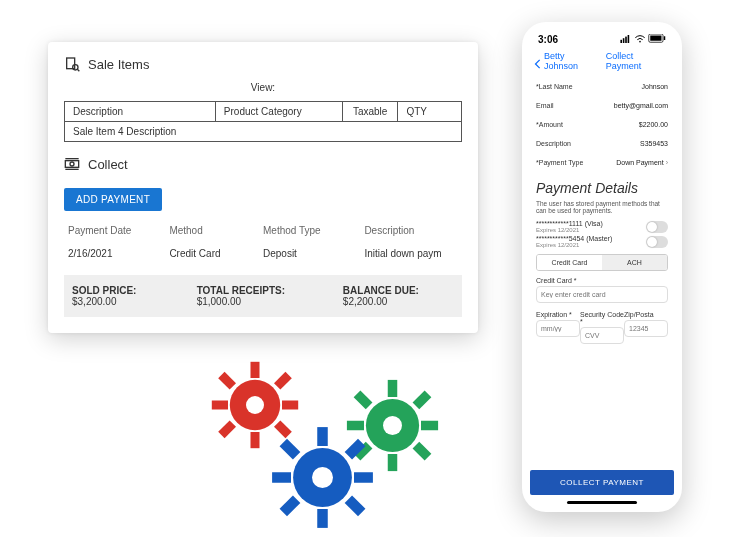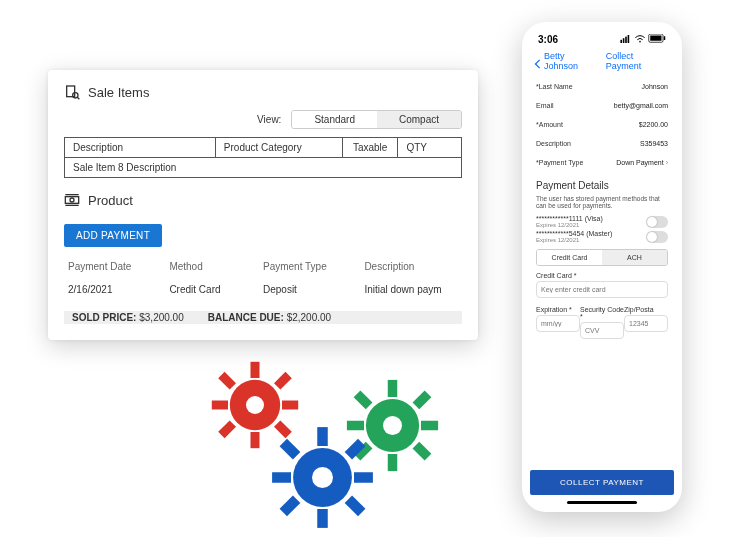--- a/index.html
+++ b/index.html
@@ -26,24 +26,23 @@
     position: absolute;
     left: 48px; top: 42px;
     width: 430px;
     background: #fff;
     border-radius: 4px;
     box-shadow: 0 6px 24px rgba(0,0,0,.18), 0 0 4px rgba(0,0,0,.08);
     padding: 14px 16px 16px 16px;
     z-index: 2;
     font-size: 10px;
     color: #333;
-    margin-top: 28px;
   }
   .sec-title { display: flex; align-items: center; gap: 8px; font-size: 13px; font-weight: 500; margin-bottom: 10px; }
-  .view-row { display: flex; justify-content: flex-end; align-items: center; gap: 10px; margin-bottom: 8px; }
+  .view-row { display: flex; justify-content: flex-end; align-items: center; gap: 10px; margin-bottom: 8px; flex-direction: column; }
   .view-row .lbl { font-size: 10px; }
   .segmented { display: flex; border: 1px solid #ccc; border-radius: 3px; overflow: hidden; }
   .segmented > div { padding: 3px 22px; font-size: 10px; background: #eee; cursor: pointer; }
   .segmented > div.active { background: #fff; box-shadow: 0 1px 2px rgba(0,0,0,.1); }
 
   table.sale { width: 100%; border-collapse: collapse; font-size: 10px; border: 1px solid #555; }
   table.sale th, table.sale td { border: 1px solid #555; padding: 4px 8px; text-align: left; }
   table.sale th { font-weight: 400; }
   .col-descr { width: 38%; }
   .col-cat   { width: 32%; }
@@ -55,21 +54,21 @@
   .btn-add {
     background: #1976d2; color: #fff; border: none;
     padding: 6px 12px; font-size: 10px; border-radius: 2px;
     margin-top: 6px; margin-bottom: 8px; cursor: pointer;
     letter-spacing: .3px;
   }
   .pay-head, .pay-row { display: flex; font-size: 10px; padding: 6px 4px; }
   .pay-head { color: #666; }
   .pc1{width:26%} .pc2{width:24%} .pc3{width:26%} .pc4{width:24%}
   .totals {
-    margin-top: 10px; background: #efefef; padding: 1px 8px;
+    margin-top: 10px; background: #efefef; padding: 10px 8px;
     display: flex; gap: 24px; font-size: 10px;
   }
   .totals b { font-weight: 700; }
 
   
   .phone {
     position: absolute;
     right: 52px; top: 22px;
     width: 160px; height: 490px;
     background: #fff;
@@ -82,21 +81,21 @@
   .statusbar { display: flex; justify-content: space-between; align-items: center; font-size: 10px; padding: 2px 8px 6px 8px; font-weight: 600; }
   .status-icons { display:flex; align-items:center; gap:2px; }
   .nav-row { display: flex; align-items: center; font-size: 9px; color: #0d6efd; padding: 0 4px 6px 4px; }
   .nav-row .back { display:flex; align-items:flex-end; cursor:pointer; }
   .nav-row .title { margin-left: 6px; }
   .form { padding: 0 6px; font-size: 7px; color: #333; }
   .frow { display:flex; justify-content:space-between; align-items:center; padding: 6px 0; border-bottom:none; }
   .frow .flab { color:#333; }
   .frow .fval { color:#222; font-size:7px; }
   .chev { color:#888; margin-left:2px; }
-  .pd-title { font-size: 10px; margin: 8px 0 4px 0; }
+  .pd-title { font-size: 14px; margin: 8px 0 4px 0; font-style: italic; }
   .pd-help { font-size: 6.5px; color:#555; margin-bottom:6px; }
   .method { display:flex; justify-content:space-between; align-items:center; font-size:7px; margin-bottom:2px; }
   .method .exp { display:block; color:#888; font-size:6px; }
   .toggle { width:22px; height:12px; border-radius:6px; background:#ddd; position:relative; }
   .toggle::after { content:""; position:absolute; width:10px; height:10px; background:#fff; border-radius:50%; top:1px; left:1px; box-shadow:0 0 2px rgba(0,0,0,.3); }
   .seg2 { display:flex; border:1px solid #ccc; border-radius:3px; overflow:hidden; margin:6px 0; }
   .seg2 > div { flex:1; text-align:center; padding:4px 0; font-size:7px; background:#eee; cursor:pointer; }
   .seg2 > div.active { background:#fff; font-weight:500; }
   .fl { font-size:7px; margin-top:4px; }
   .inp { width:100%; border:1px solid #ddd; border-radius:4px; padding:4px 4px; font-size:7px; color:#aaa; margin-top:2px; }
@@ -175,69 +174,66 @@
           <rect x="4" y="3" width="12" height="16"></rect>
           <circle cx="17" cy="17" r="4"></circle>
           <line x1="20" y1="20" x2="23" y2="23"></line>
         </svg>
     </span>
     <span>Sale Items</span>
   </div>
 
   <div class="view-row">
     <span class="lbl">View:</span>
-    <div class="segmented">
-      <div class="active">Standard</div>
-      <div>Compact</div>
-    </div>
   </div>
 
   <table class="sale">
     <tbody>
         <tr>
       <th class="col-descr">Description</th>
       <th class="col-cat">Product Category</th>
       <th class="col-tax">Taxable</th>
       <th class="col-qty">QTY</th>
     </tr>
     <tr class="desc-row">
-      <td colspan="4">Sale Item 8 Description</td>
+      <td colspan="4">Sale Item 4 Description</td>
     </tr>
   </tbody>
     </table>
 
   <div class="sec-title payments-title">
     <span class="icon-box">
       <svg width="16" height="16" viewBox="0 0 24 24" fill="none" stroke="#333" stroke-width="2">
           <rect x="2" y="7" width="20" height="10"></rect>
           <circle cx="12" cy="12" r="3"></circle>
           <line x1="2" y1="4" x2="22" y2="4"></line>
           <line x1="2" y1="20" x2="22" y2="20"></line>
         </svg>
     </span>
-    <span>Product</span>
+    <span>Collect</span>
   </div>
 
   <button class="btn-add">ADD PAYMENT</button>
 
   <div class="pay-head">
     <div class="pc1">Payment Date</div>
     <div class="pc2">Method</div>
-    <div class="pc3">Payment Type</div>
+    <div class="pc3">Method Type</div>
     <div class="pc4">Description</div>
   </div>
   <div class="pay-row">
     <div class="pc1">2/16/2021</div>
     <div class="pc2">Credit Card</div>
     <div class="pc3">Deposit</div>
     <div class="pc4">Initial down paym</div>
   </div>
 
   <div class="totals">
     <div><b>SOLD PRICE:</b> <span>$3,200.00</span></div>
+    <div><b>TOTAL RECEIPTS:</b> <span>$1,000.00</span></div>
     <div><b>BALANCE DUE:</b> <span>$2,200.00</span></div>
   </div>
 </div>
 
 <div class="phone">
   <div class="statusbar">
     <span>3:06</span>
     <span class="status-icons">
       <span>
         <svg width="12" height="8" viewBox="0 0 14 10">

